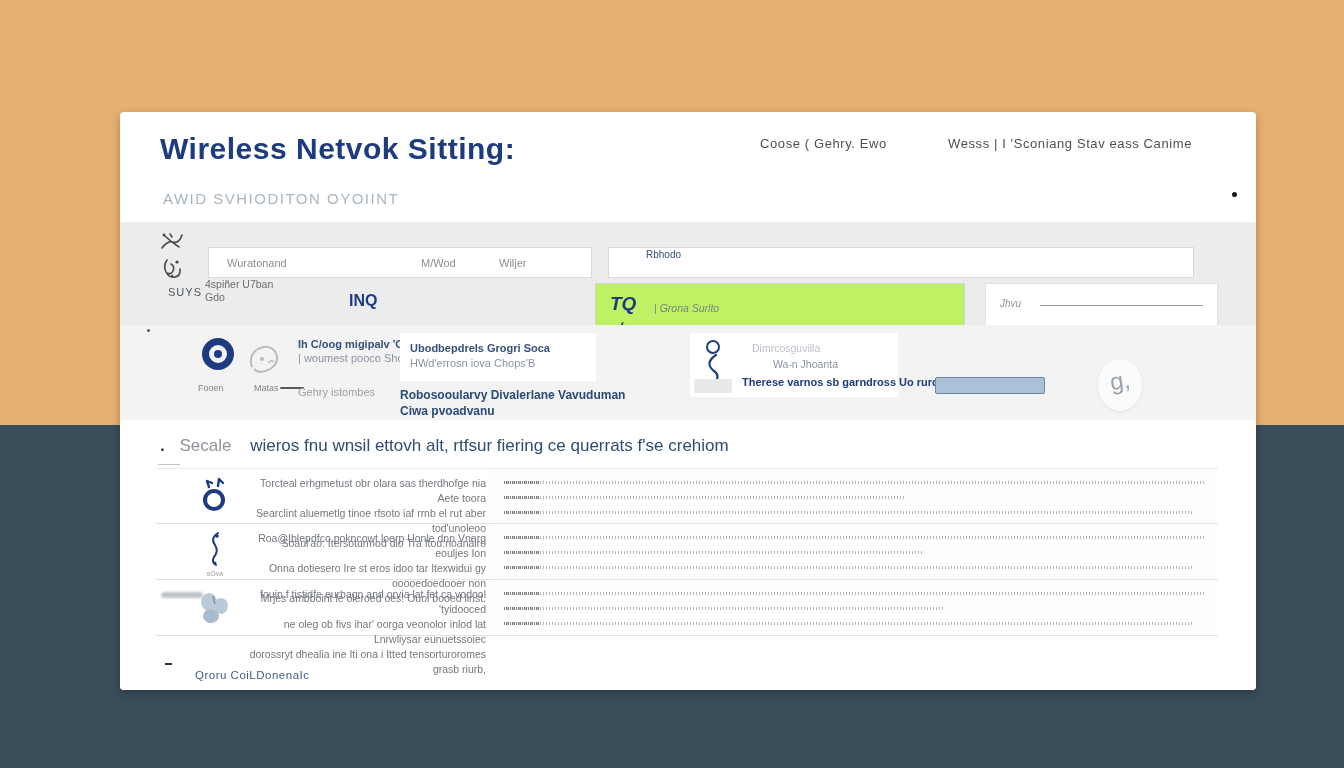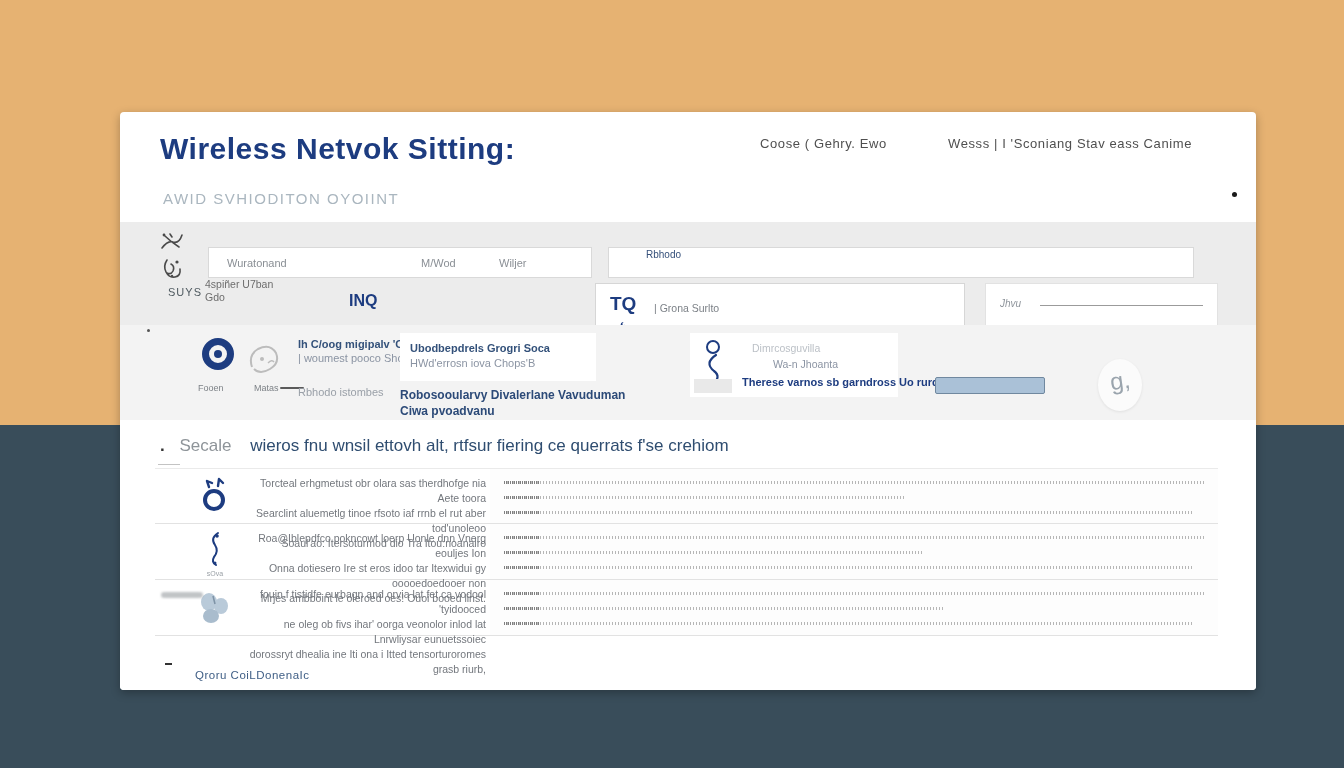--- a/index.html
+++ b/index.html
@@ -22,21 +22,21 @@
   .sideicons{position:absolute;left:22px;top:6px;width:60px;text-align:right;color:#4a4a4a;}
   .sideicons svg{display:block;margin:2px auto;}
   .side-label{font-size:11px;color:#4f5a60;letter-spacing:1px;margin-top:4px;}
   .input1{position:absolute;left:88px;top:25px;width:384px;height:31px;background:#fff;border:1px solid #d9d9d9;cursor:text;}
   .f-lbl{position:absolute;top:9px;font-size:11px;color:#8a8f95;}
   .f0{left:18px;} .f2{left:212px;} .f3{left:290px;}
   .f1{left:140px;top:5px;font-size:16px;font-weight:bold;color:#1d3c80;margin-top:39px;}
   .input2{position:absolute;left:488px;top:25px;width:586px;height:31px;background:#fff;border:1px solid #d9d9d9;cursor:text;}
   .input2 .lbl{position:absolute;left:18px;top:1px;font-size:10px;color:#35507a;margin-left:19px;}
   .caption{position:absolute;left:85px;top:56px;font-size:10.5px;color:#6d6d6d;line-height:13px;}
-  .togglebox{position:absolute;left:475px;top:61px;width:370px;height:47px;background:#ffffff;border:1px solid #d6d6d6;cursor:pointer;}
+  .togglebox{position:absolute;left:475px;top:61px;width:370px;height:47px;background:#bef264;border:1px solid #d6d6d6;cursor:pointer;font-style:italic;}
   .toggle-ic{position:absolute;left:14px;top:9px;font-size:19px;font-weight:bold;color:#1d3c80;}
   .toggle-ic:after{content:"˛";position:absolute;left:10px;top:12px;color:#1d3c80;}
   .toggle-lbl{position:absolute;left:58px;top:18px;font-size:10.5px;color:#7c8187;}
   .fieldbox{position:absolute;left:865px;top:61px;width:233px;height:47px;background:#fff;border:1px solid #e2e2e2;cursor:text;}
   .fieldbox .lbl{position:absolute;left:14px;top:14px;font-size:10px;color:#8e949b;font-style:italic;}
   .fieldbox .line{position:absolute;left:54px;right:14px;top:21px;border-top:1px solid #9b9b9b;}
 
   
   .band2{position:absolute;left:0;top:213px;width:100%;height:95px;background:#f3f3f3;}
   .b2dot{position:absolute;left:27px;top:4px;width:3px;height:3px;background:#555;border-radius:50%;}
@@ -155,21 +155,21 @@
         <path d="M10 28 Q6 16 16 10 Q28 4 34 14 Q38 24 28 30 Q18 36 12 30" stroke="#6b6b6b" stroke-width="2" fill="none"></path>
         <circle cx="20" cy="20" r="2" fill="#6b6b6b"></circle>
         <path d="M26 24 q4 -4 6 -1" stroke="#6b6b6b" stroke-width="1.5" fill="none"></path>
       </svg>
       <div class="ghost-lbl">Matas</div>
       <div class="ghost-arrow"></div>
 
       <div class="col1">
         <div class="l1">Ih C/oog migipalv 'Ookripg</div>
         <div class="l2">| woumest pooco Shoes</div>
-        <div class="l3">Rbhodo istombes</div>
+        <div class="l3">Gehry istombes</div>
       </div>
 
       <div class="card1">
         <div class="l1">Ubodbepdrels Grogri Soca</div>
         <div class="l2">HWd'errosn iova Chops'B</div>
       </div>
       <div class="b2bold">
         <div>Robosooularvy Divalerlane Vavuduman</div>
         <div>Ciwa pvoadvanu</div>
       </div>

